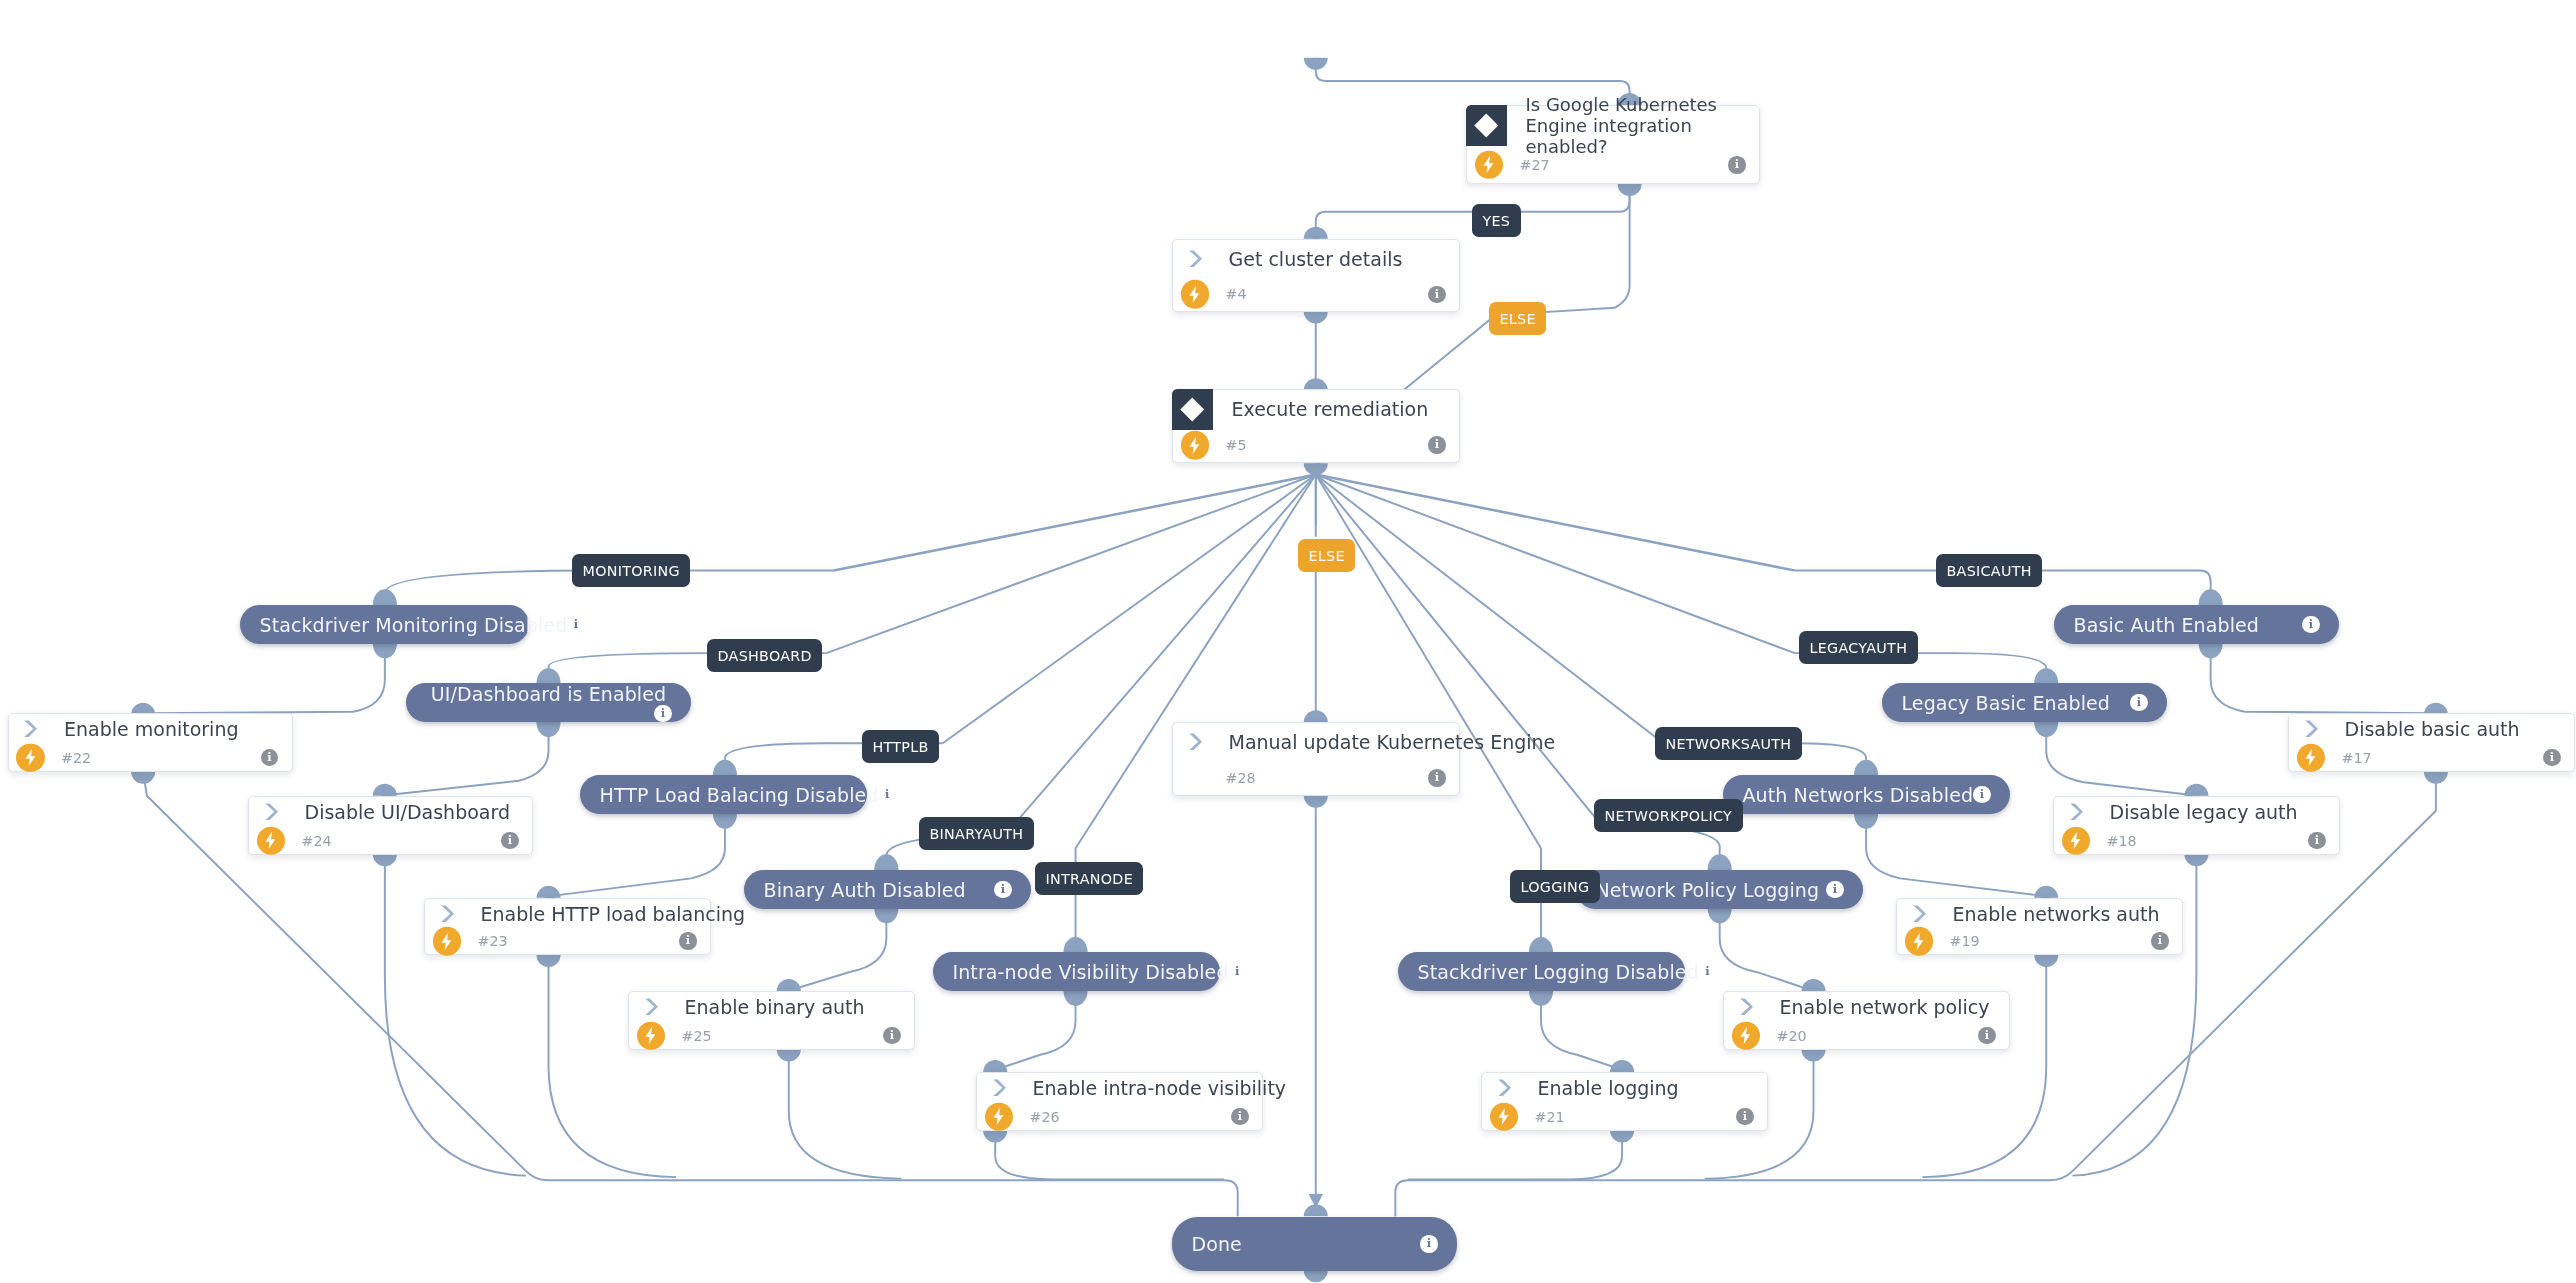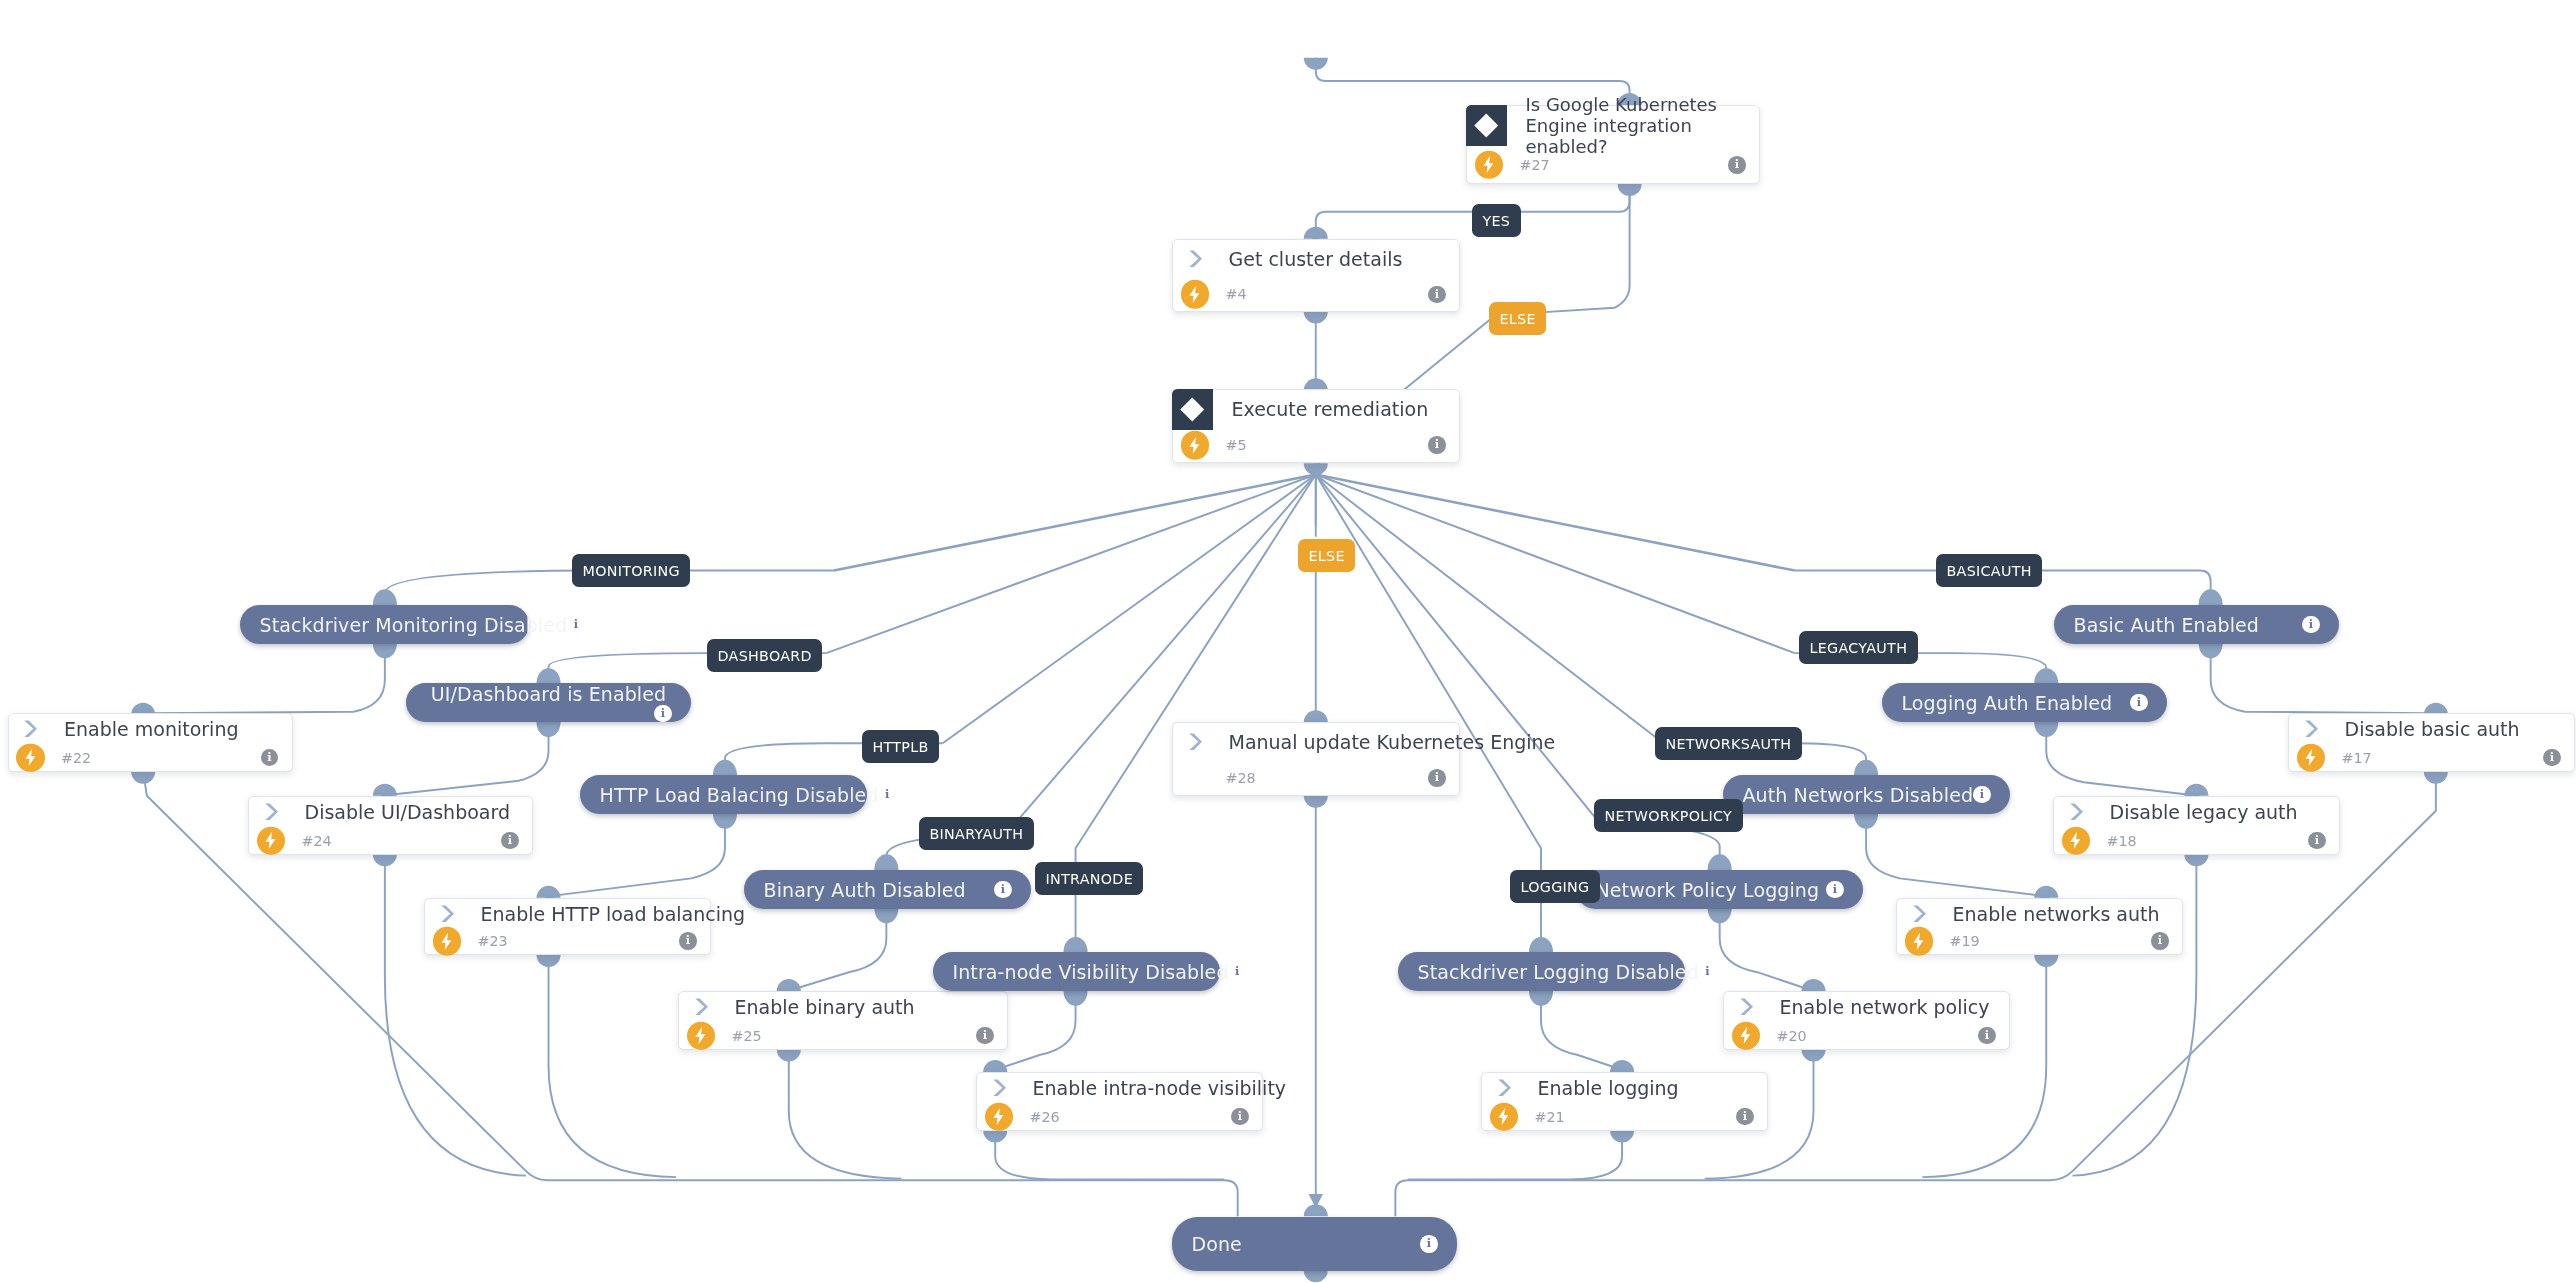--- a/index.html
+++ b/index.html
@@ -408,21 +408,21 @@
     </div>
   </div>
 
   <div class="pill" style="left:744px;top:870px;width:287px;height:39px;">
     <span class="pill-label">Binary Auth Disabled</span>
     <span class="info light" style="margin-left:auto;">
         <span>i</span>
       </span>
   </div>
 
-  <div class="card" style="left:678px;top:991px;width:330px;height:59px;">
+  <div class="card" style="left:628px;top:991px;width:287px;height:59px;">
     <div class="c-top">
       <svg class="chev" viewBox="0 0 22 26">
         <path d="M3,2 L15,13 L3,24 L9,24 L20,13 L9,2 Z" fill="#9fb4ce"></path>
         </svg>
       <span class="c-title">Enable binary auth</span>
     </div>
     <div class="c-bot">
       <div class="bolt">
         <svg viewBox="0 0 10 14">
             <path d="M6.3 0 L1 8 H4.3 L3.6 14 L9 6 H5.6 Z" fill="#fff"></path>
@@ -483,21 +483,21 @@
           </svg>
       </div>
       <span class="c-num">#17</span>
       <span class="info dark c-info">
           <span>i</span>
         </span>
     </div>
   </div>
 
   <div class="pill" style="left:1882px;top:683px;width:285px;height:39px;">
-    <span class="pill-label">Logging Auth Enabled</span>
+    <span class="pill-label">Legacy Basic Enabled</span>
     <span class="info light" style="margin-left:auto;">
         <span>i</span>
       </span>
   </div>
 
   <div class="card" style="left:2053px;top:796px;width:287px;height:59px;">
     <div class="c-top">
       <svg class="chev" viewBox="0 0 22 26">
         <path d="M3,2 L15,13 L3,24 L9,24 L20,13 L9,2 Z" fill="#9fb4ce"></path>
         </svg>

